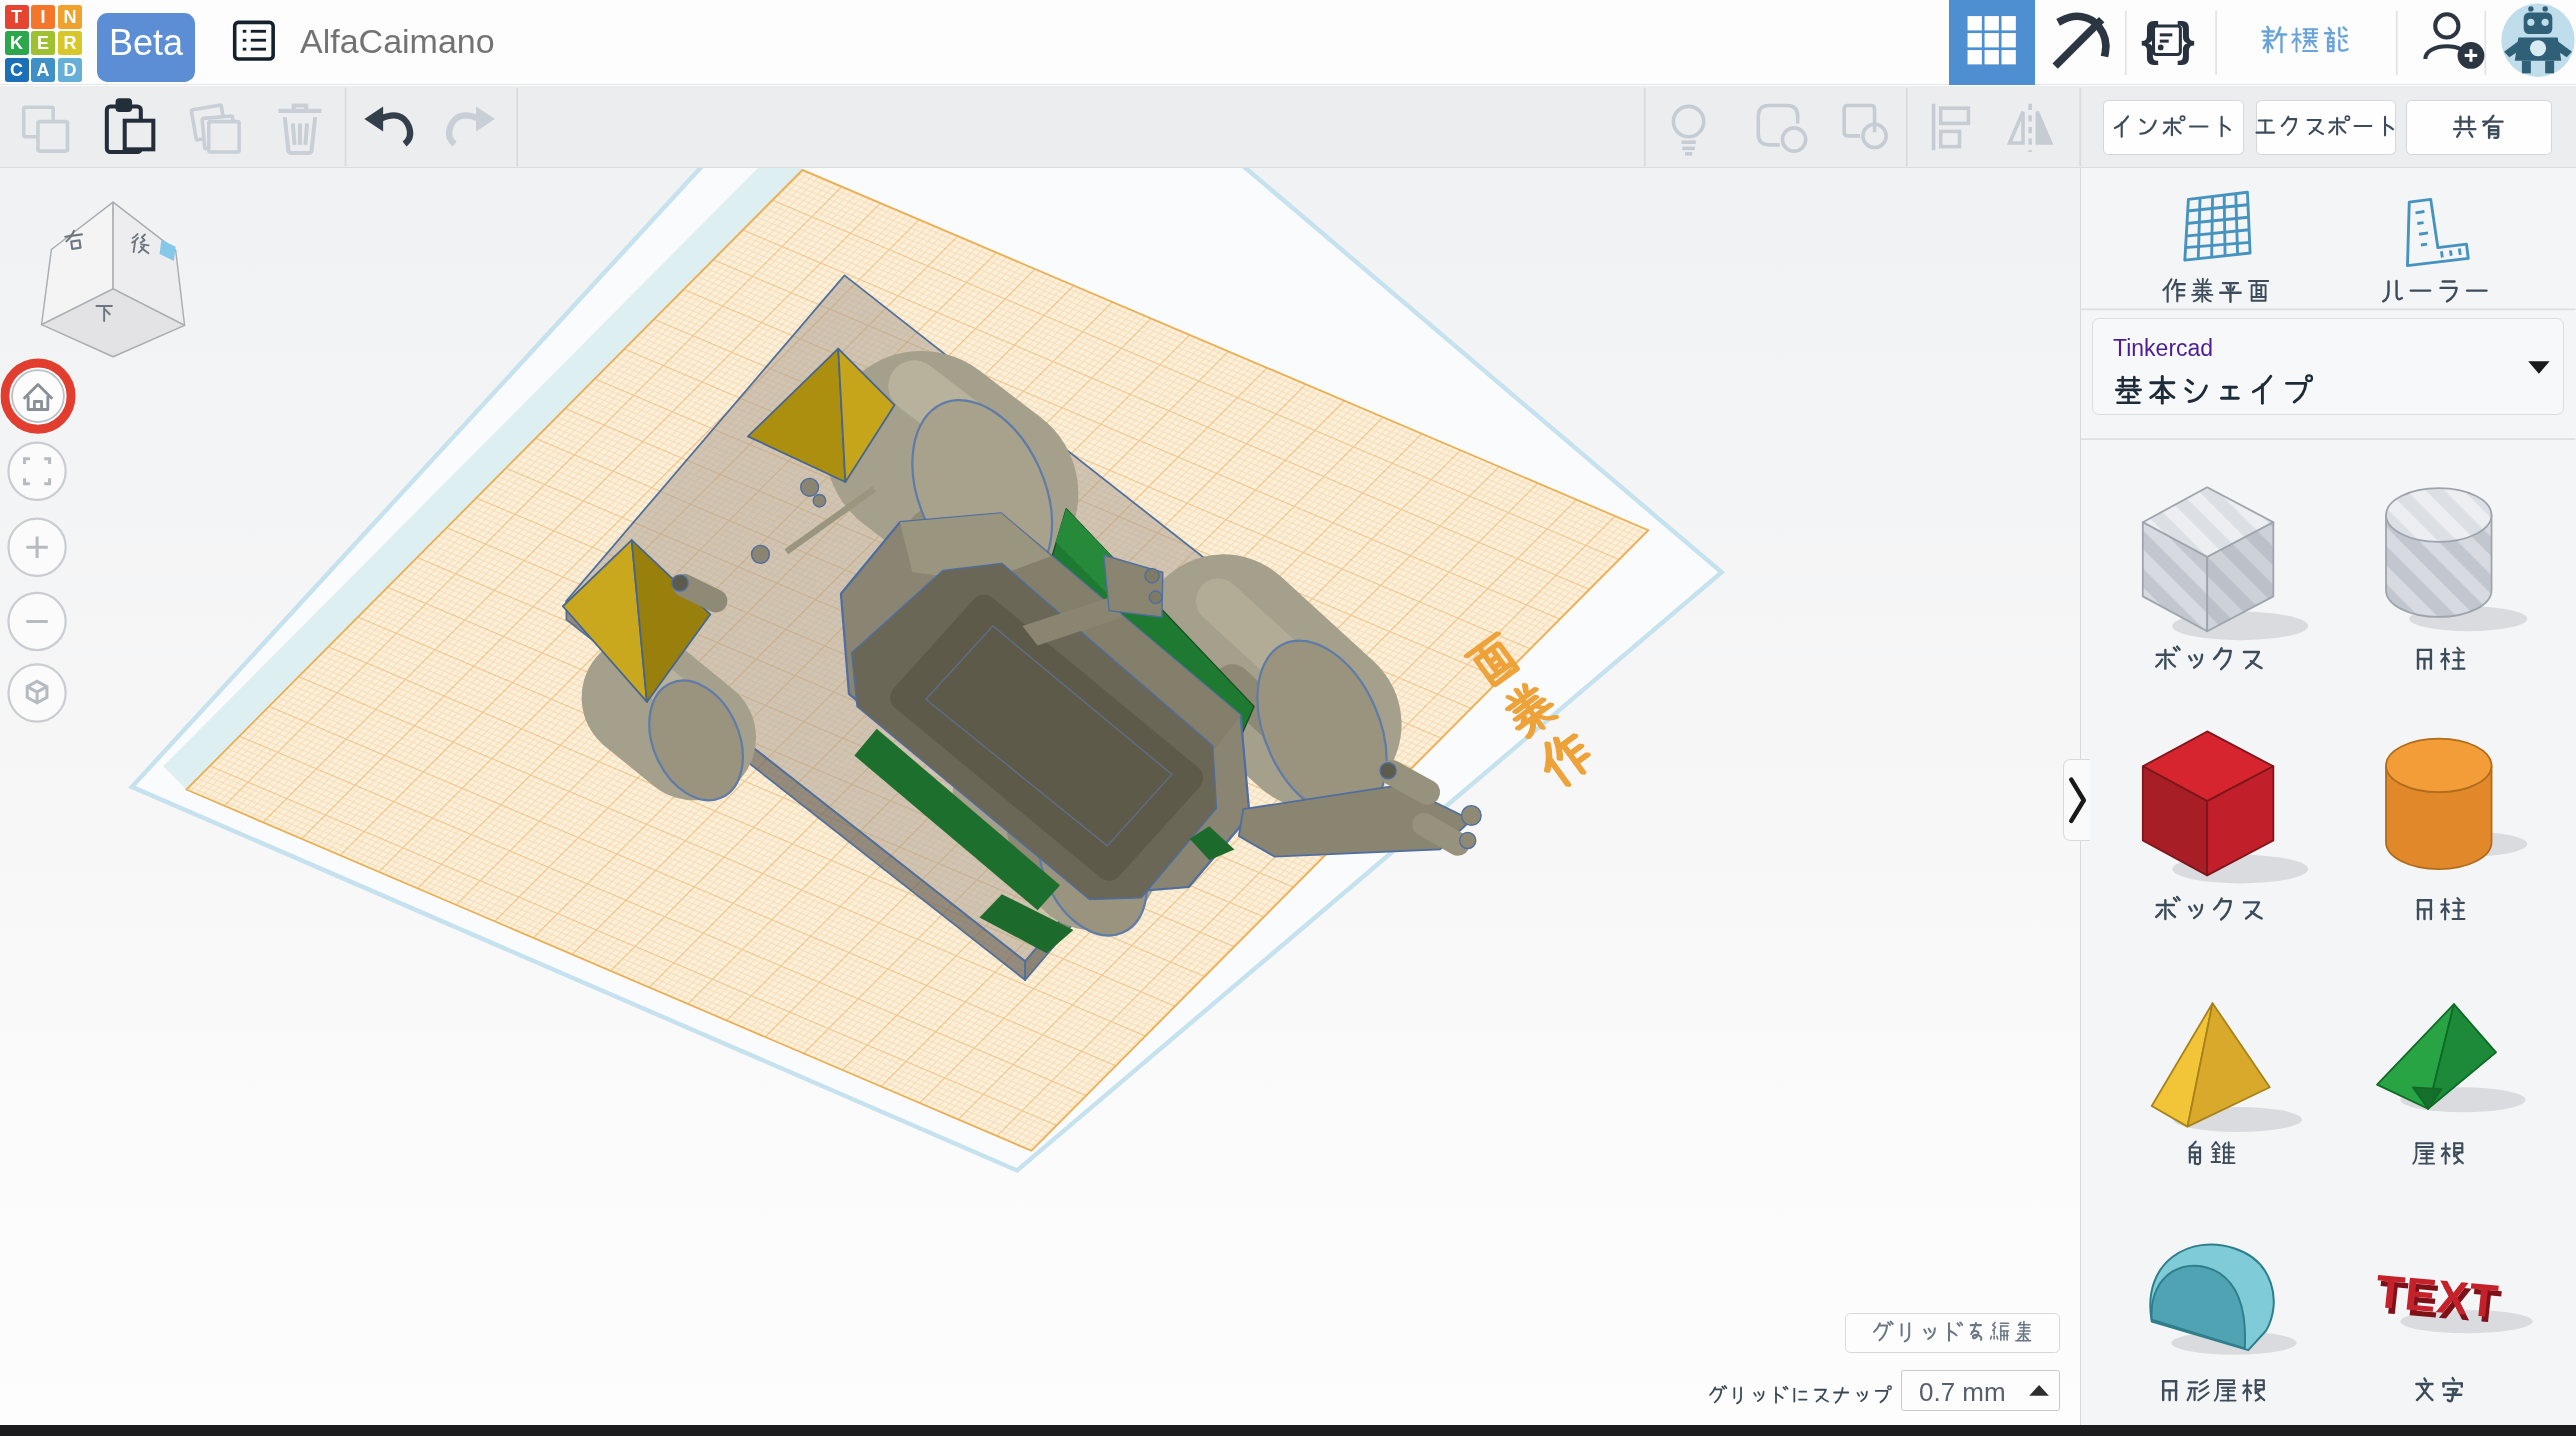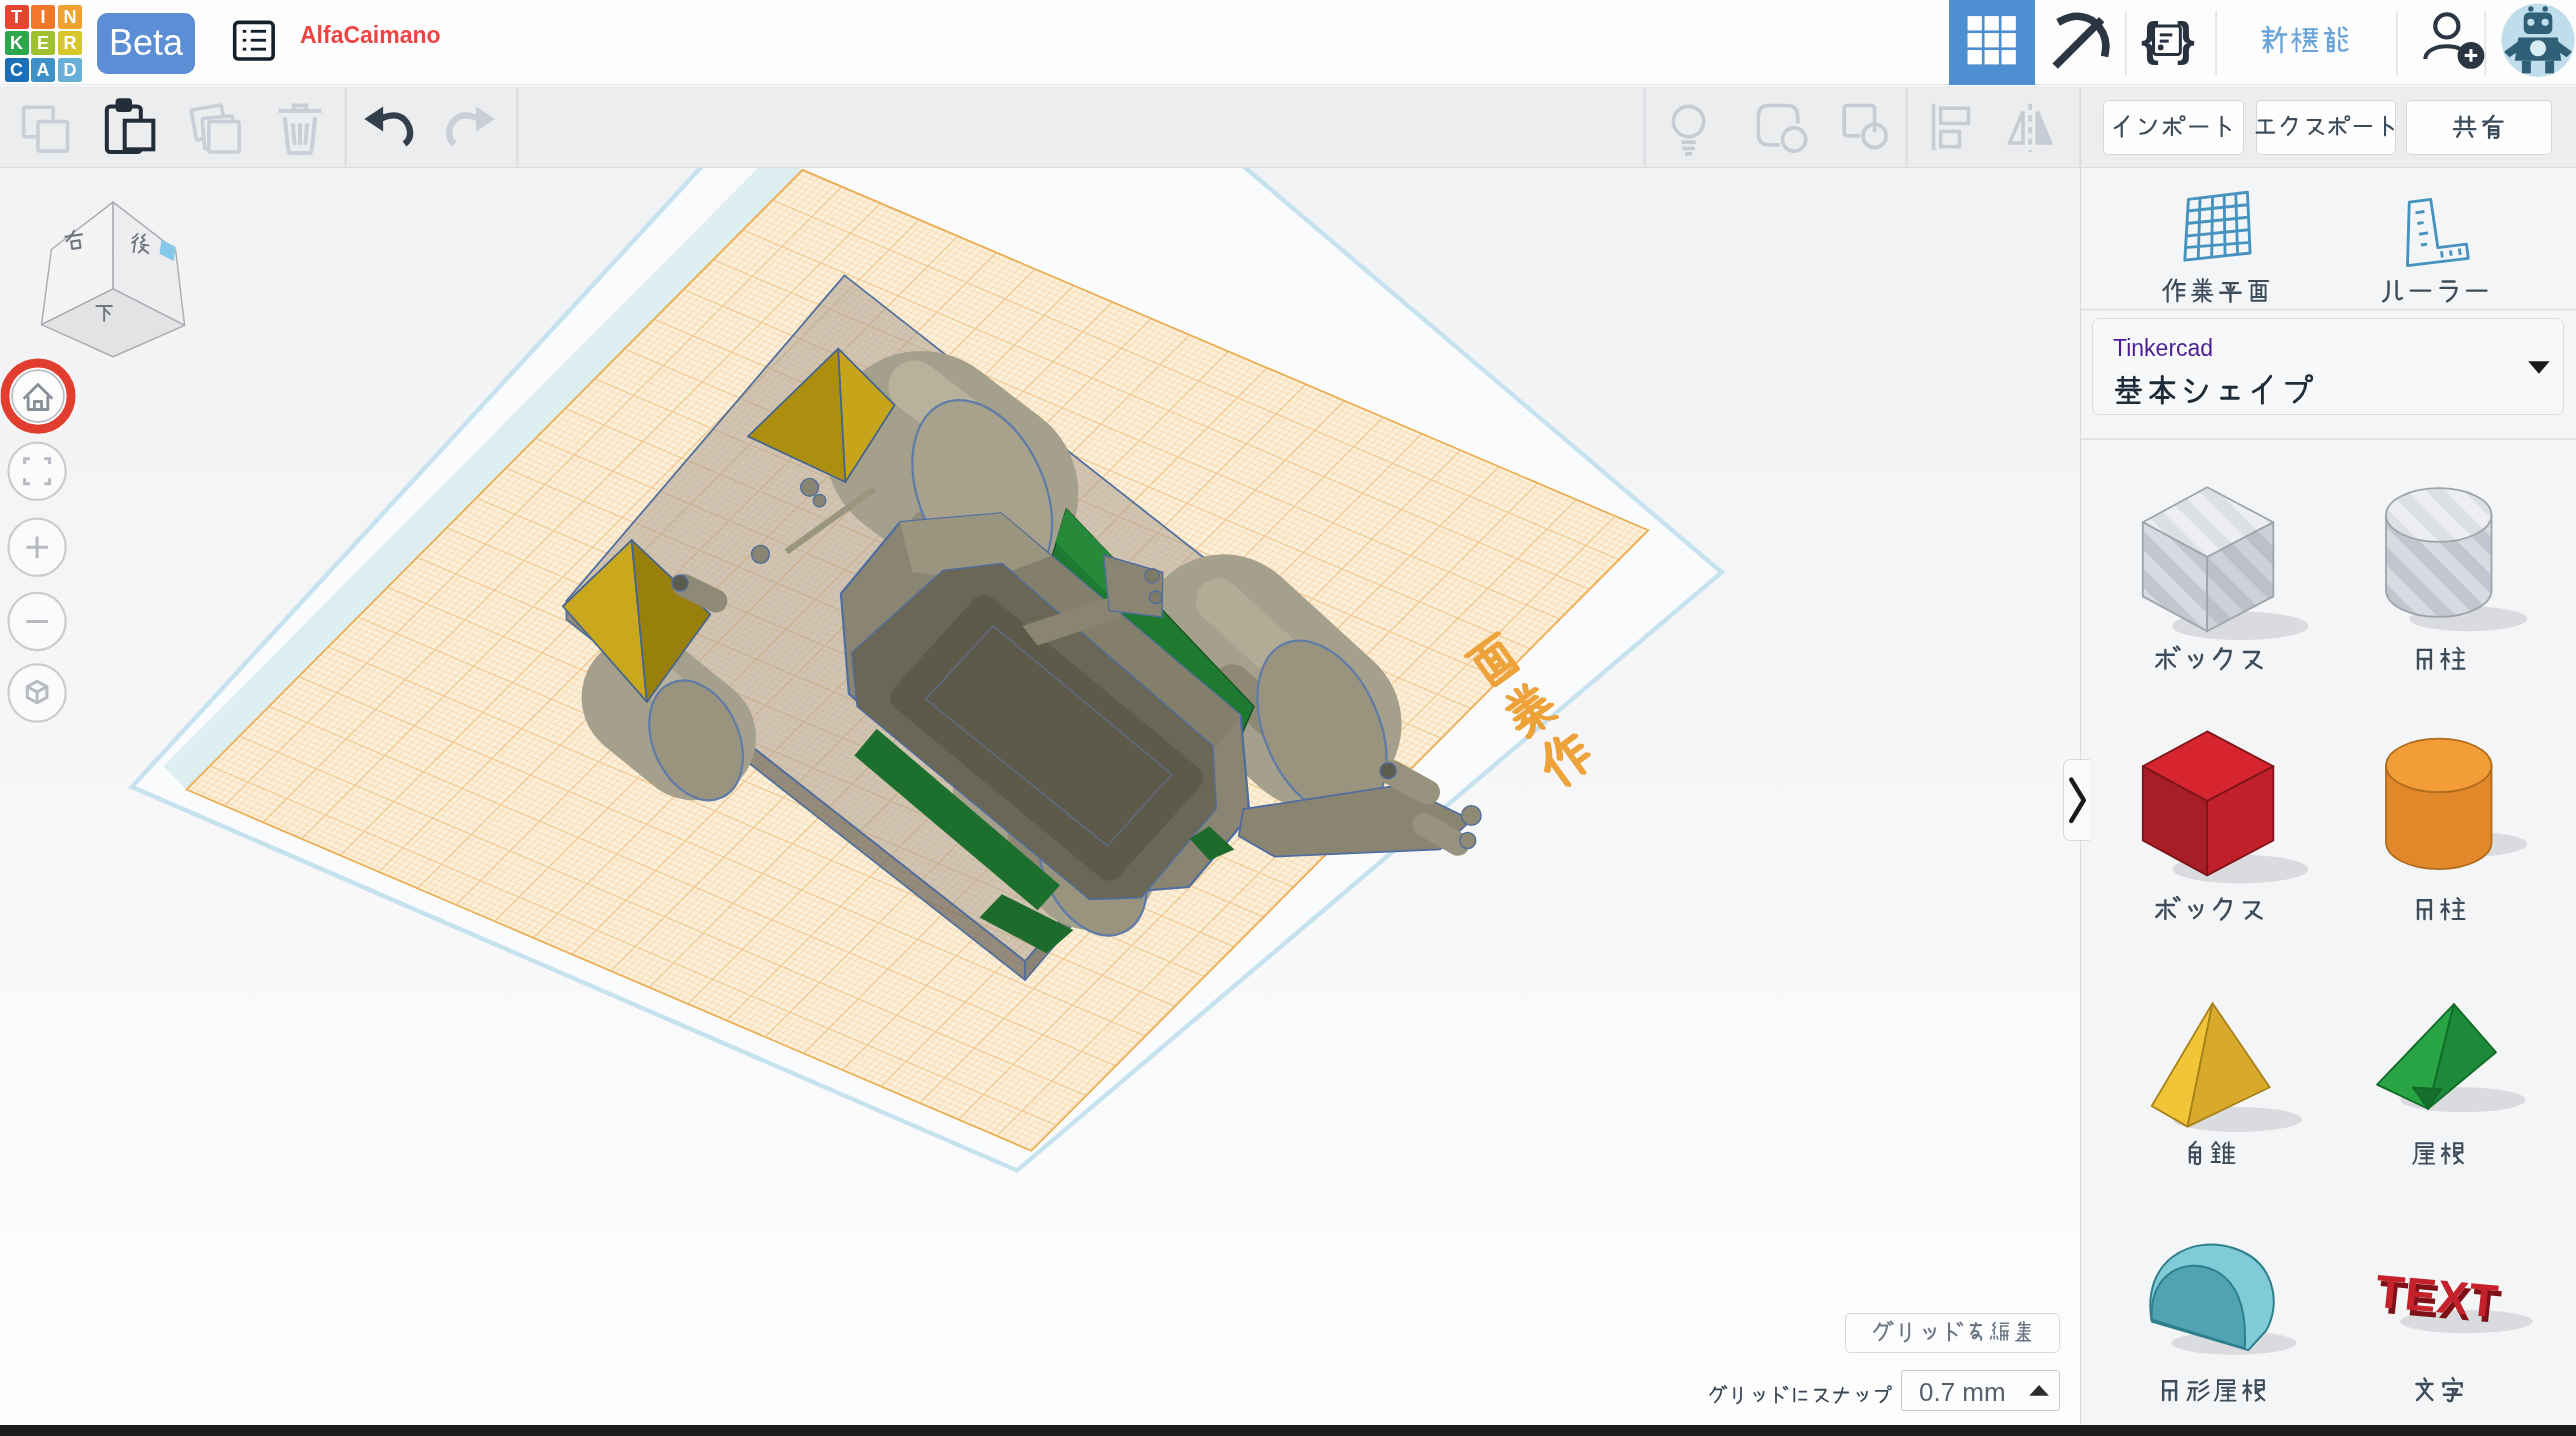--- a/index.html
+++ b/index.html
@@ -2,22 +2,22 @@
 <html style="font-size:14.3px"><head><meta charset="utf-8">
 <style>
 *{margin:0;padding:0;box-sizing:border-box}
 html,body{width:2576px;height:1436px;overflow:hidden;background:#fff;font-family:"Liberation Sans",sans-serif}
 #topbar{position:absolute;left:0;top:0;width:2576px;height:85px;background:#FDFDFE;border-bottom:0.9px solid #E4E5E7}
 #toolbar2{position:absolute;left:0;top:86px;width:2576px;height:82px;background:#ECEDEF;border-bottom:0.9px solid #DBDCDE}
 #canvas{position:absolute;left:0;top:168px;width:2080px;height:1258px;background:linear-gradient(180deg,#F1F2F3 0%,#F6F6F7 45%,#FBFBFC 78%,#FDFDFE 100%)}
 #panel{position:absolute;left:2080px;top:168px;width:496px;height:1258px;background:#F4F5F6;border-left:1.8px solid #D8D9DB}
 #darkband{position:absolute;left:0;top:1425px;width:2576px;height:11.6px;background:#1C1C1E}
 .cell{position:absolute;width:24px;height:24px;border-radius:2.7px;color:#fff;font-weight:bold;font-size:18px;text-align:center;line-height:24px}
-#beta{position:absolute;left:97px;top:13.4px;width:98px;height:61px;border-radius:10.7px;background:#5B8ED4;color:#fff;font-size:36px;text-align:center;line-height:59px}
-#title{position:absolute;left:300px;top:21.5px;font-size:23px;font-weight:bold;color:#ef4444}
+#beta{position:absolute;left:97px;top:13.4px;width:98px;height:69px;border-radius:10.7px;background:#5B8ED4;color:#fff;font-size:36px;text-align:center;line-height:59px}
+#title{position:absolute;left:300px;top:21.5px;font-size:34px;font-weight:normal;color:#737373}
 #gridbtn{position:absolute;left:1949px;top:0px;width:86px;height:85px;background:#4D8FD1}
 .tbtn{position:absolute;top:100px;height:55px;background:#FEFEFE;border:1.8px solid #D5D6D8;border-radius:5.4px}
 #card{position:absolute;left:2092px;top:318px;width:472px;height:97px;background:#F7F8F9;border:1.8px solid #DBDCDE;border-radius:7.2px}
 #tcad{position:absolute;left:2113px;top:335px;font-size:23px;color:#4c1d95}
 #gebtn{position:absolute;left:1845px;top:1313px;width:215px;height:40px;background:#FDFDFE;border:1.8px solid #D7D8DA;border-radius:5.4px}
 #snapdd{position:absolute;left:1901px;top:1370px;width:159px;height:41px;background:#FDFDFE;border:1.8px solid #C8C9CC;border-radius:2.7px}
 #snaptxt{position:absolute;left:1919px;top:1377px;font-size:26px;color:#55606C}
 #tab{position:absolute;left:2063px;top:759px;width:27px;height:82px;background:#FAFAFB;border:1.8px solid #D9DADC;border-right:none;border-radius:7.2px 0 0 7.2px}
 </style></head>
 <body>

